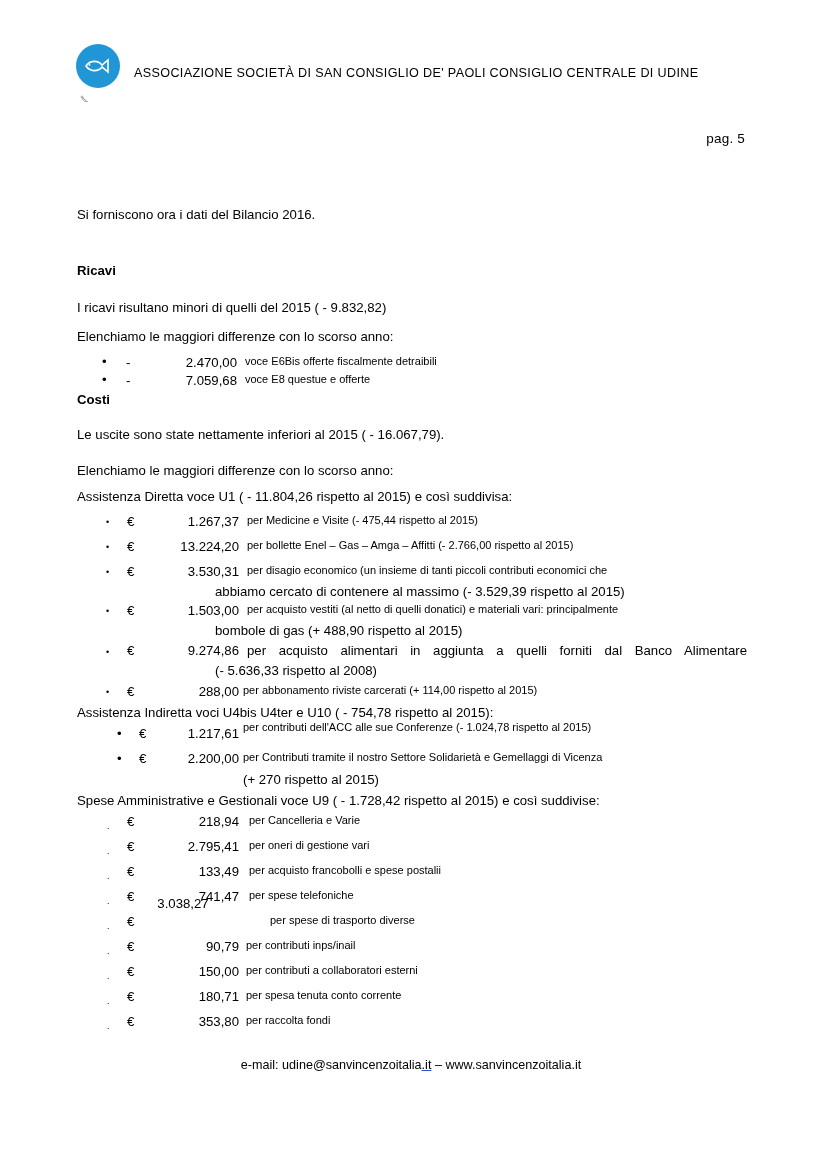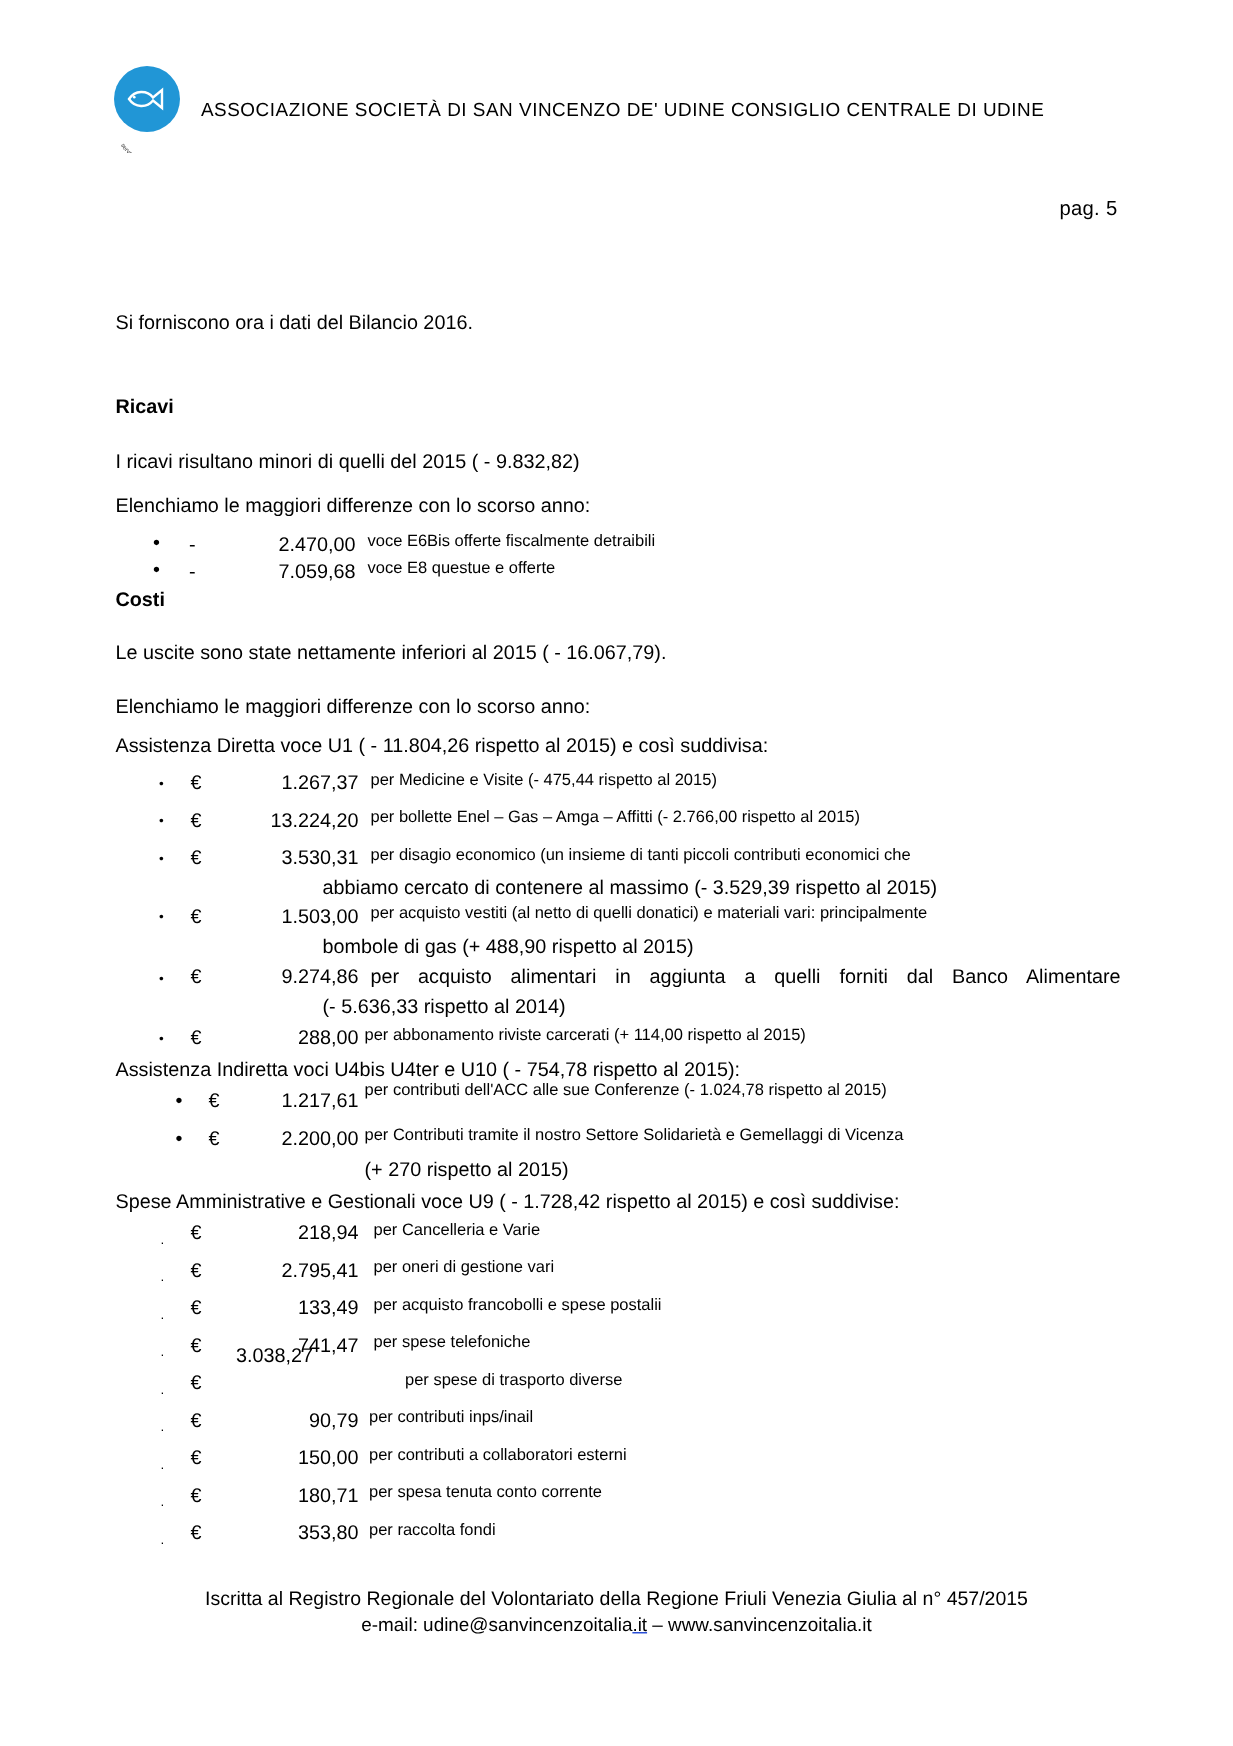--- a/index.html
+++ b/index.html
@@ -172,21 +172,21 @@
         <path d="M10 22 C14 16, 22 16, 26 21 L32 16 L32 28 L26 23 C22 28, 14 28, 10 22 Z" fill="none" stroke="#ffffff" stroke-width="1.6"></path>
         <circle cx="13.5" cy="20.8" r="0.9" fill="#ffffff"></circle>
       </svg>
       <svg class="logo-motto" viewBox="0 0 48 18">
         <path id="mottoArc" d="M 4,3 A 20,20 0 0 0 44,3" fill="none"></path>
         <text font-size="4.1" fill="#3a3a3a" font-family="Liberation Sans, sans-serif">
           <textPath href="#mottoArc" startOffset="16%">servetis in spe</textPath>
         </text>
       </svg>
     </div>
-    <div class="org-title">ASSOCIAZIONE SOCIETÀ DI SAN VINCENZO DE' UDINE CONSIGLIO CENTRALE DI UDINE</div>
+    <div class="org-title">ASSOCIAZIONE SOCIETÀ DI SAN CONSIGLIO DE' PAOLI CONSIGLIO CENTRALE DI UDINE</div>
   </div>
 
   <div class="pageno">pag. 5</div>
 
   <div class="content">
 
     <div class="row" style="left:0px; top:8px;">Si forniscono ora i dati del Bilancio 2016.</div>
 
     <div class="row bold" style="left:0px; top:64px;">Ricavi</div>
 
@@ -229,21 +229,21 @@
     <div class="bullet-sm" style="left:29px; top:407px;">•</div>
     <div class="eur" style="left:50px; top:404px;">€</div>
     <div class="amt" style="left:50px; top:404px; width:112px;">1.503,00</div>
     <div class="desc" style="left:170px; top:404px;">per acquisto vestiti (al netto di quelli donatici) e materiali vari: principalmente</div>
     <div class="desc2" style="left:138px; top:424px;">bombole di gas (+ 488,90 rispetto al 2015)</div>
 
     <div class="bullet-sm" style="left:29px; top:448px;">•</div>
     <div class="eur" style="left:50px; top:444px;">€</div>
     <div class="amt" style="left:50px; top:444px; width:112px;">9.274,86</div>
     <div class="justified" style="left:170px; top:444px; width:500px;">per acquisto alimentari   in aggiunta a quelli forniti dal Banco Alimentare</div>
-    <div class="desc2" style="left:138px; top:464px;">(- 5.636,33 rispetto al 2014)</div>
+    <div class="desc2" style="left:138px; top:464px;">(- 5.636,33 rispetto al 2008)</div>
 
     <div class="bullet-sm" style="left:29px; top:488px;">•</div>
     <div class="eur" style="left:50px; top:485px;">€</div>
     <div class="amt" style="left:50px; top:485px; width:112px;">288,00</div>
     <div class="desc" style="left:166px; top:485px;">per abbonamento riviste carcerati (+ 114,00 rispetto al 2015)</div>
 
     <div class="row" style="left:0px; top:506px;">Assistenza Indiretta  voci U4bis U4ter e U10 ( - 754,78 rispetto al 2015):</div>
 
     <div class="bullet-dot" style="left:40px; top:527px;">•</div>
     <div class="eur" style="left:62px; top:527px;">€</div>
@@ -299,17 +299,16 @@
     <div class="desc" style="left:169px; top:790px;">per spesa tenuta conto corrente</div>
 
     <div class="bullet-sm" style="left:30px; top:822px;">.</div>
     <div class="eur" style="left:50px; top:815px;">€</div>
     <div class="amt" style="left:50px; top:815px; width:112px;">353,80</div>
     <div class="desc" style="left:169px; top:815px;">per raccolta fondi</div>
 
   </div>
 
   <div class="footer">
-    <div class="f2">Iscritta al Registro Regionale del Volontariato della Regione Friuli Venezia Giulia al n° 457/2015</div>
     <div class="f4"><span>e-mail:  udine@sanvincenzoitalia</span><span class="ulblue">.it</span><span>  –  www.sanvincenzoitalia.it</span></div>
   </div>
 
 </div>
 
 </body></html>

